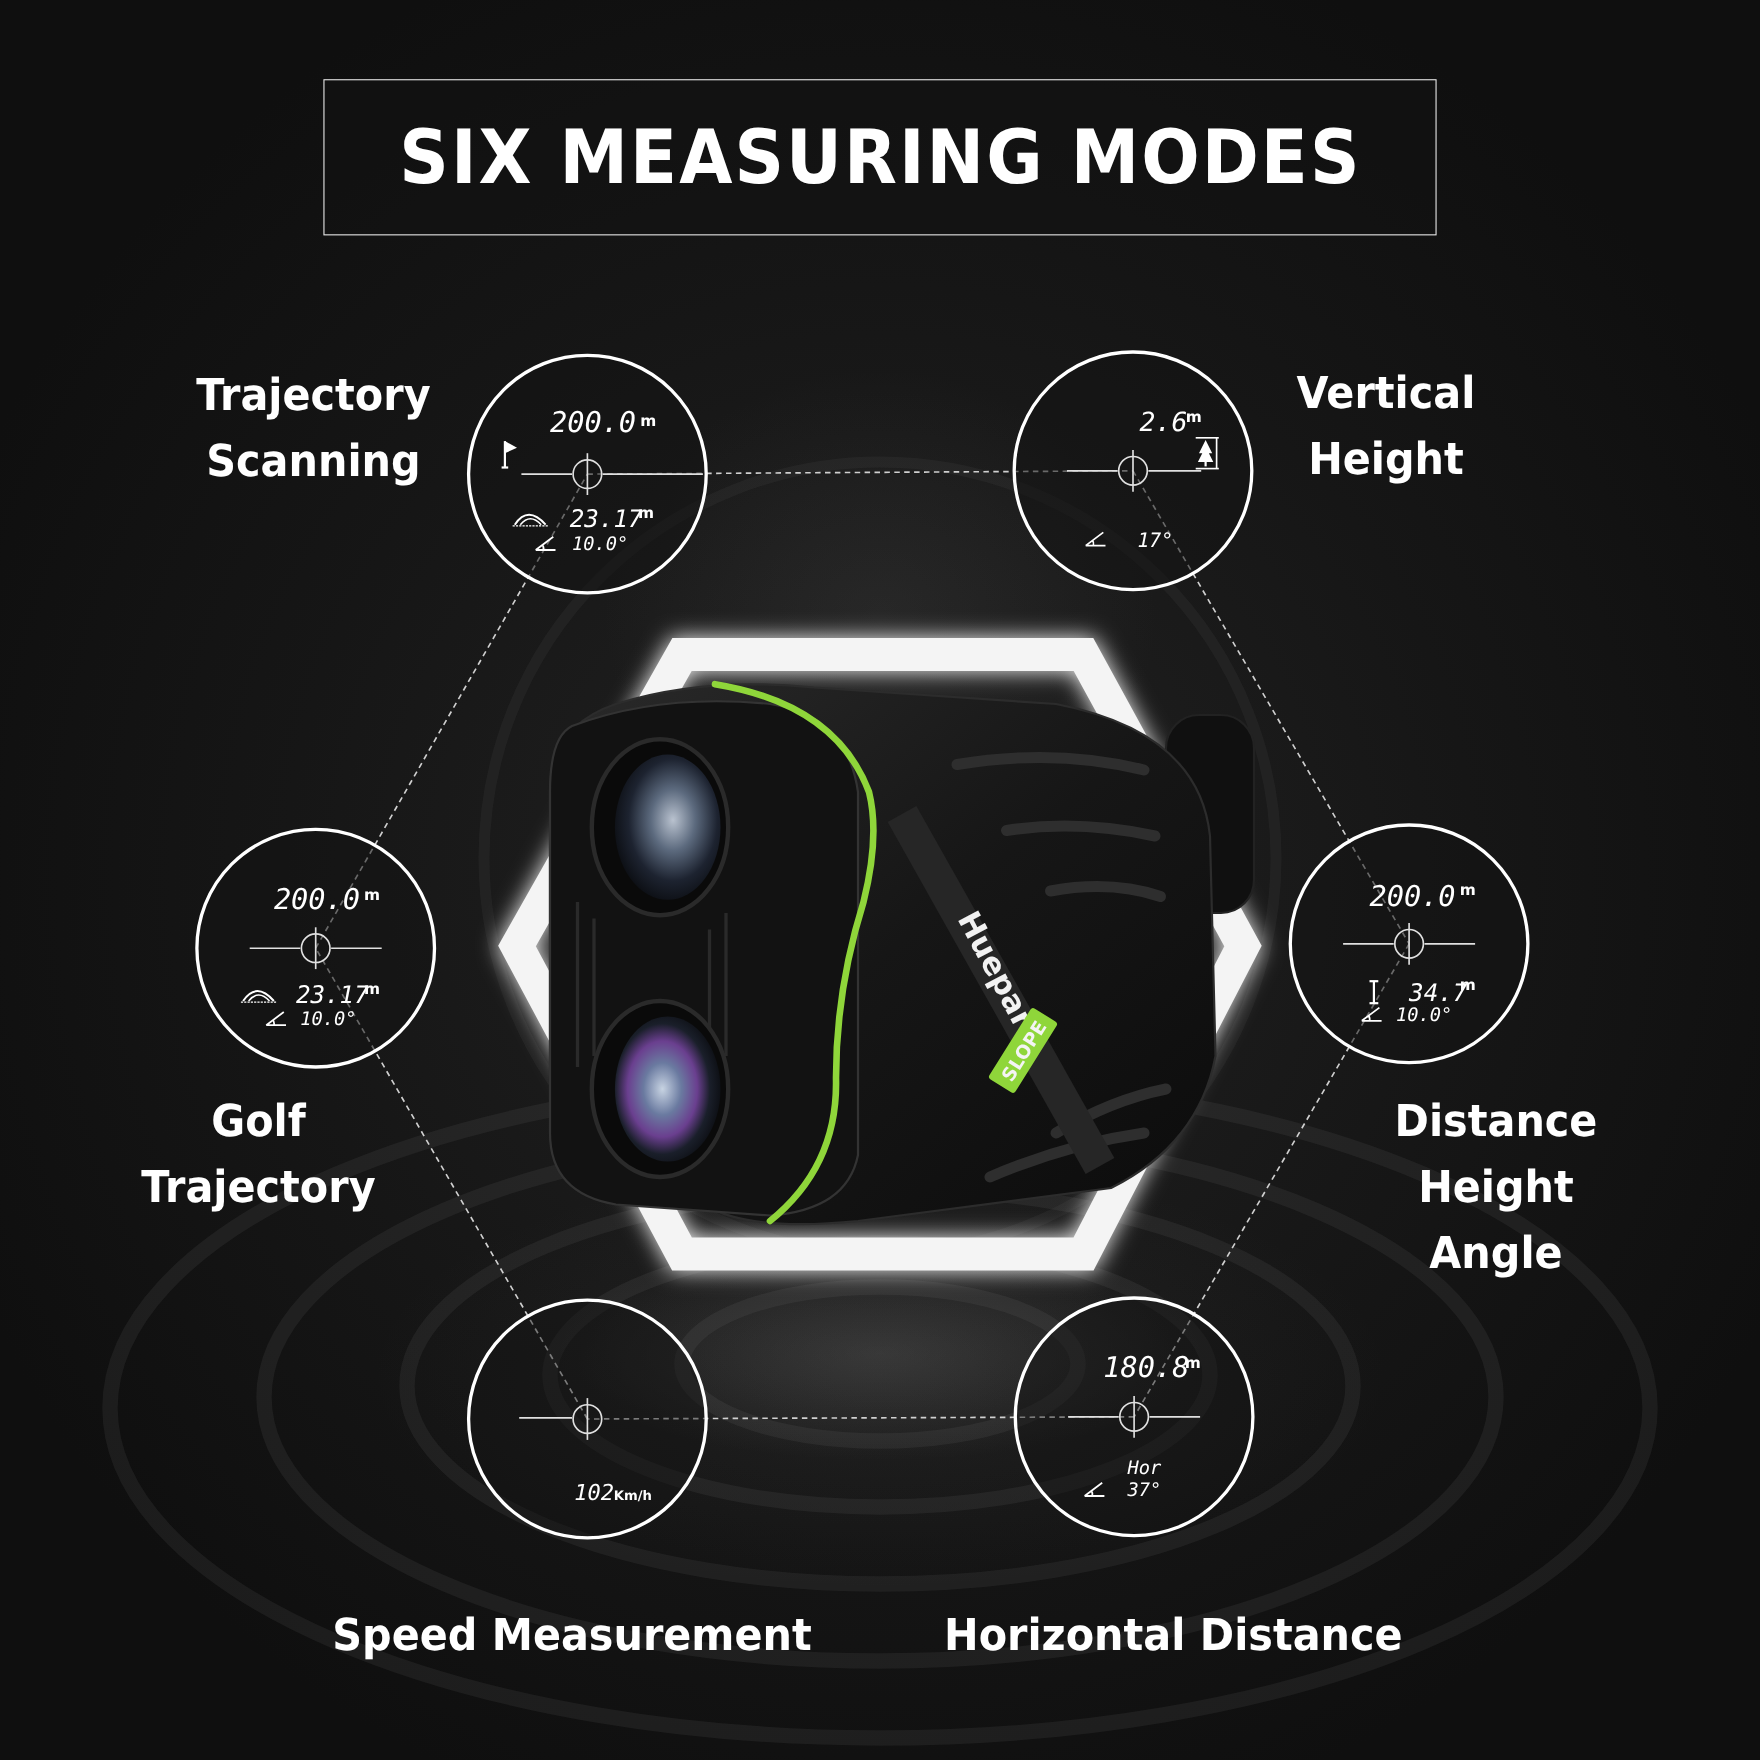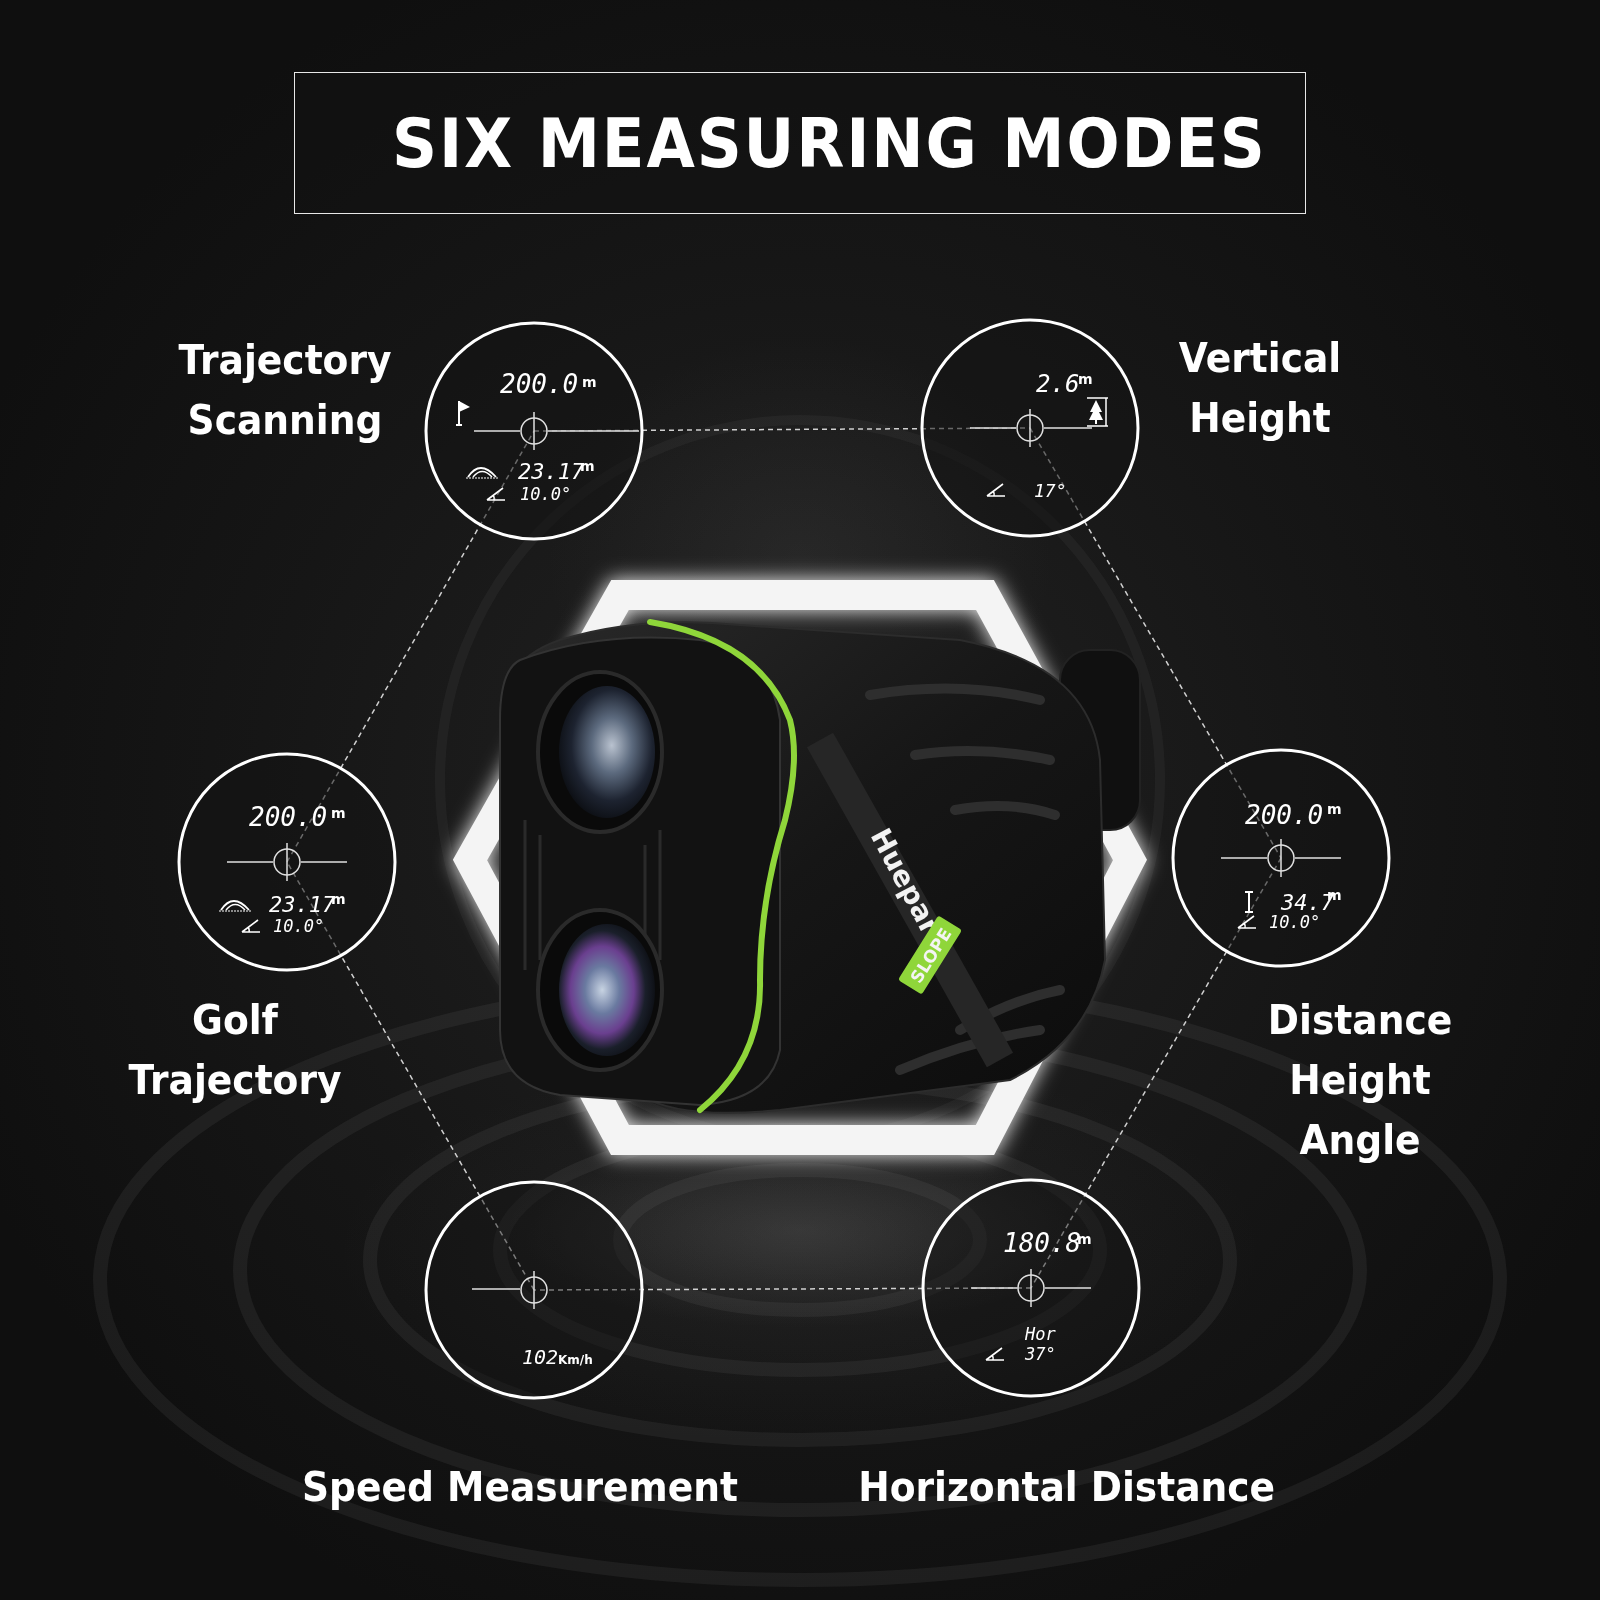--- a/index.html
+++ b/index.html
@@ -15,21 +15,21 @@
     background:
       radial-gradient(ellipse 420px 140px at 800px 1230px, rgba(160,160,160,0.18), rgba(0,0,0,0) 70%),
       radial-gradient(ellipse 620px 260px at 800px 1250px, rgba(120,120,120,0.10), rgba(0,0,0,0) 75%),
       radial-gradient(ellipse 360px 320px at 800px 560px, rgba(90,90,90,0.18), rgba(0,0,0,0) 70%),
       radial-gradient(ellipse 900px 900px at 800px 800px, #222 0%, #161616 60%, #0f0f0f 100%);
   }
   .ripples { position: absolute; inset: 0; }
   .title-box {
     position: absolute; left: 294px; top: 72px; width: 1012px; height: 142px;
     border: 1.5px solid #e8e8e8; box-sizing: border-box;
-    display: flex; align-items: center; justify-content: flex-end;
+    display: flex; align-items: center; justify-content: center;
     background: rgba(18,18,18,0.6);
   }
   .title {
     font-family: "DejaVu Sans", sans-serif;
     font-weight: bold; font-size: 68px; letter-spacing: 2px;
     transform: scaleX(0.92); white-space: nowrap; color: #fff;
   }
   .overlay { position: absolute; left: 0; top: 0; }
   .label {
     position: absolute; font-weight: bold; font-size: 40px; line-height: 60px;

